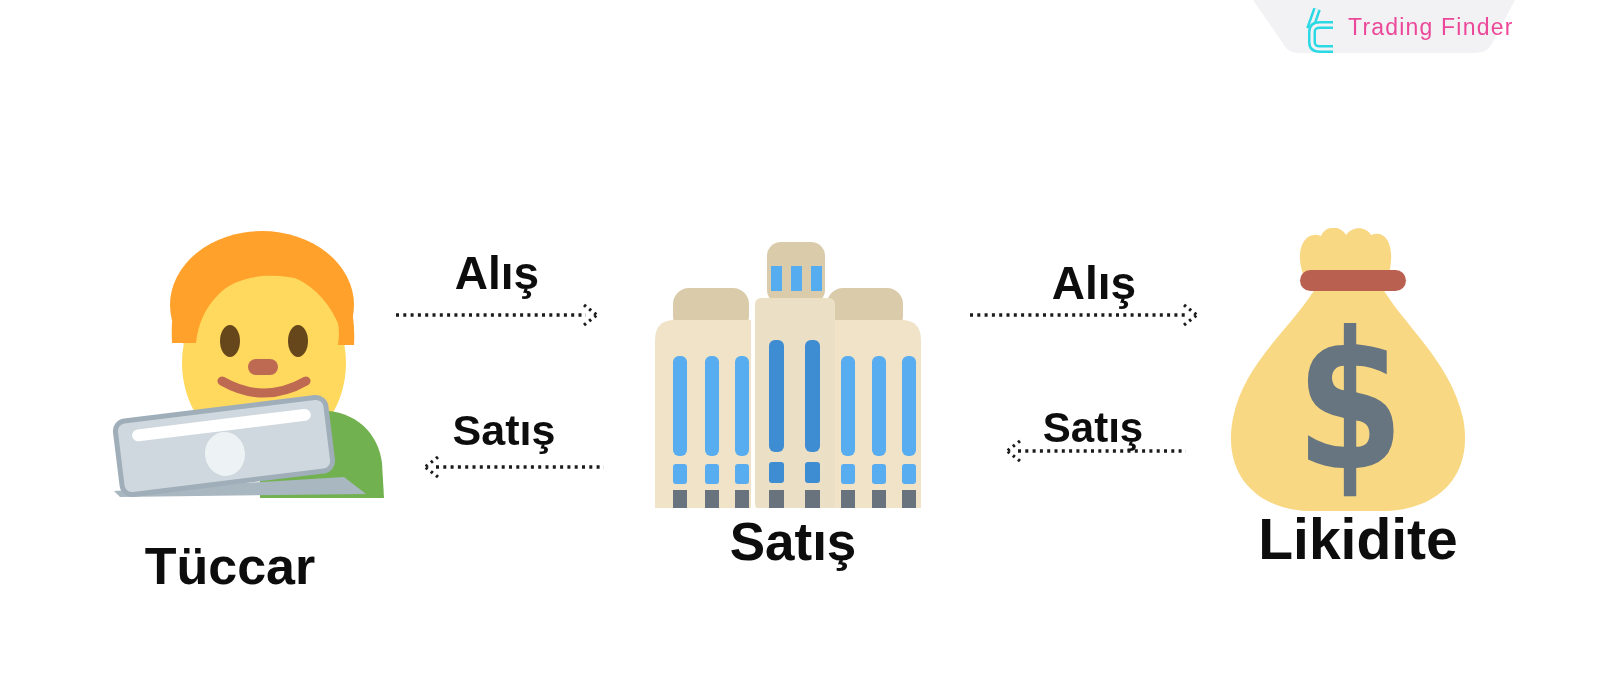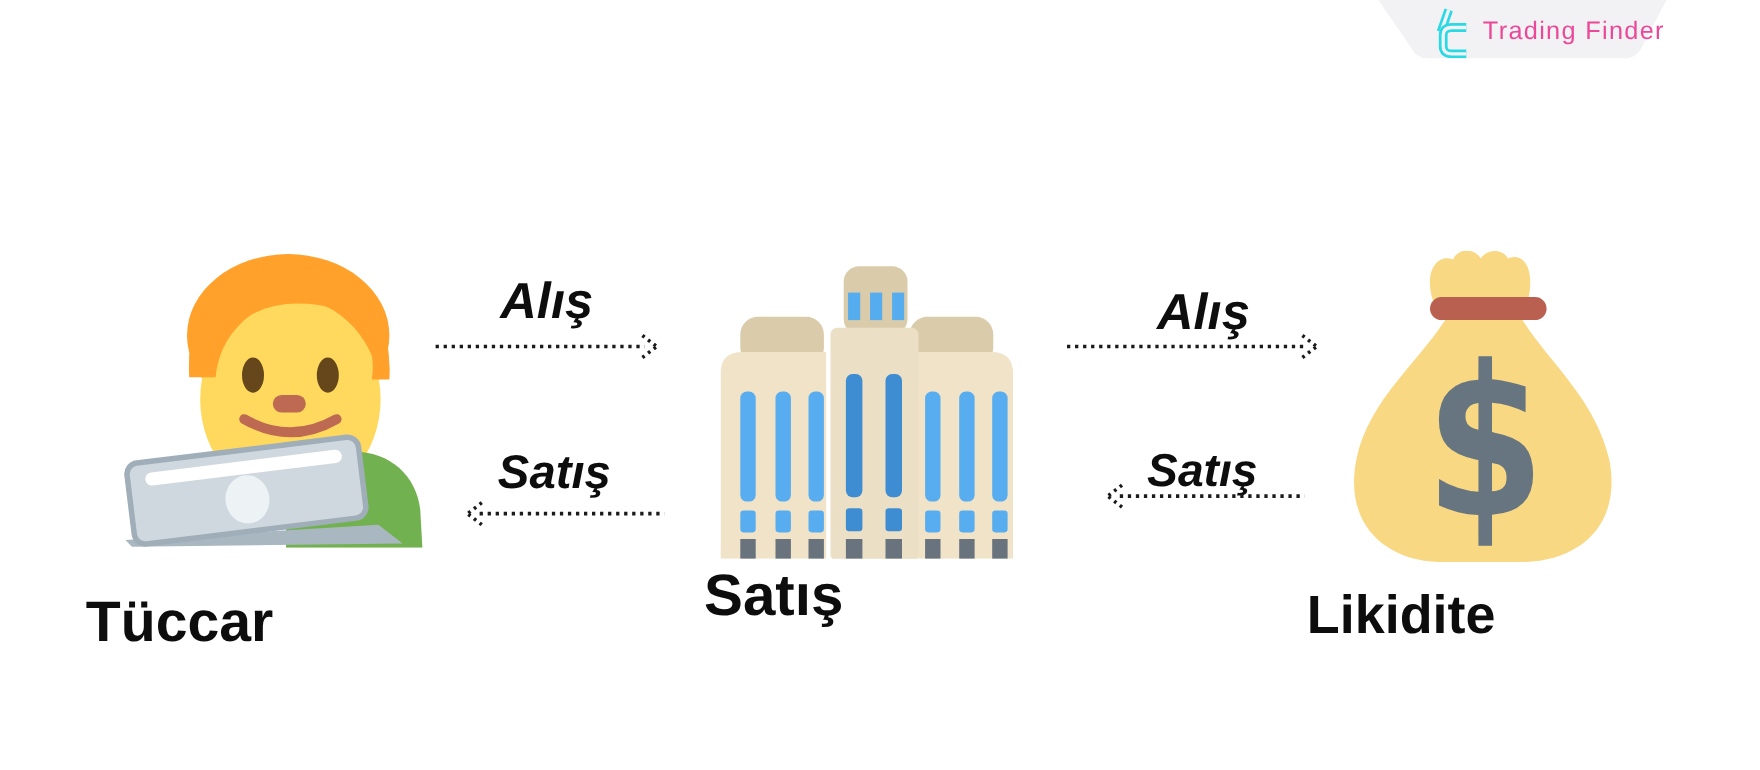--- a/index.html
+++ b/index.html
@@ -3,24 +3,24 @@
 <meta charset="utf-8">
 <style>
   html,body{margin:0;padding:0;}
   body{
     width:1600px;height:700px;position:relative;overflow:hidden;
     background:#ffffff;
     font-family:"Liberation Sans", sans-serif;
   }
   .abs{position:absolute;}
   .node-label{
-    font-weight:700;color:#0d0d0d;text-align:left;
+    font-weight:700;color:#0d0d0d;text-align:center;
   }
   .flow-label{
-    font-weight:700;color:#0d0d0d;text-align:center;white-space:nowrap;font-style:italic;
+    font-weight:700;color:#0d0d0d;text-align:center;white-space:nowrap;
   }
   .logo-badge-wrap{left:1238px;top:0;width:300px;height:60px;}
   .logo-text{
     left:1348px;top:0;height:54px;line-height:54px;
     font-size:23px;letter-spacing:1.2px;color:#ec4899;font-weight:400;
     white-space:nowrap;
   }
 </style>
 </head>
 <body>
@@ -128,21 +128,21 @@
 
     <path d="M90,56 L152,56 C174,96 222,132 235,190 C246,246 212,281 158,283 L80,283
              C28,281 -6,246 5,190 C16,134 66,98 90,56 Z" fill="#F9D883"></path>
 
     <rect x="72" y="42" width="106" height="21" rx="10.5" fill="#BA6050"></rect>
 
     <g transform="translate(122 240) scale(0.82 1)">
       <text text-anchor="middle" font-family="DejaVu Sans, sans-serif" font-weight="bold" font-size="190" fill="#677580">$</text>
     </g>
   </svg>
-  <div class="abs node-label" style="left:1188px;top:526px;width:340px;font-size:49px;line-height:66px">
+  <div class="abs node-label" style="left:1188px;top:506px;width:340px;font-size:57px;line-height:66px">
     <div>Likidite</div>
   </div>
 </div>
 
 <div class="abs flow-label" style="left:394px;top:246px;width:206px;font-size:46px">Alış</div>
 <svg class="abs" style="left:394px;top:302px" width="206" height="26" viewBox="0 0 206 26">
   <line x1="2" y1="13" x2="192" y2="13" stroke="#1b1b1b" stroke-width="3.4" stroke-dasharray="3 4.3"></line>
   <path d="M190,3 L203,13 M190,23 L203,13" stroke="#1b1b1b" stroke-width="3.2" stroke-dasharray="2.5 4" fill="none"></path>
 </svg>
 

